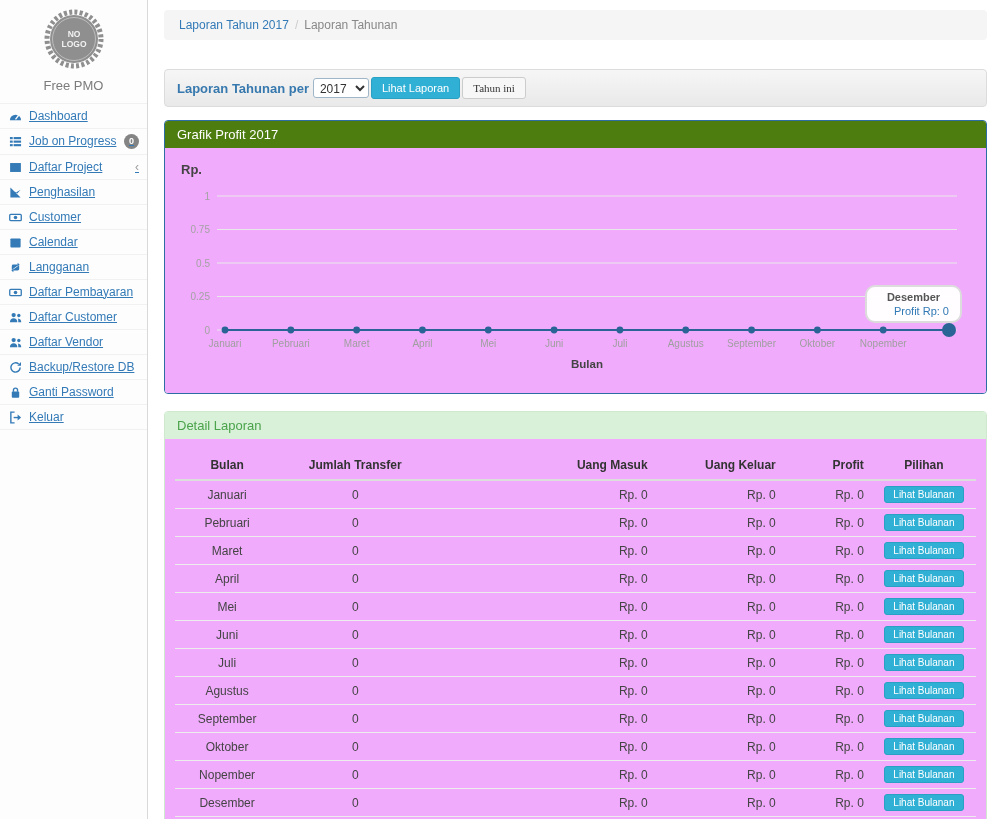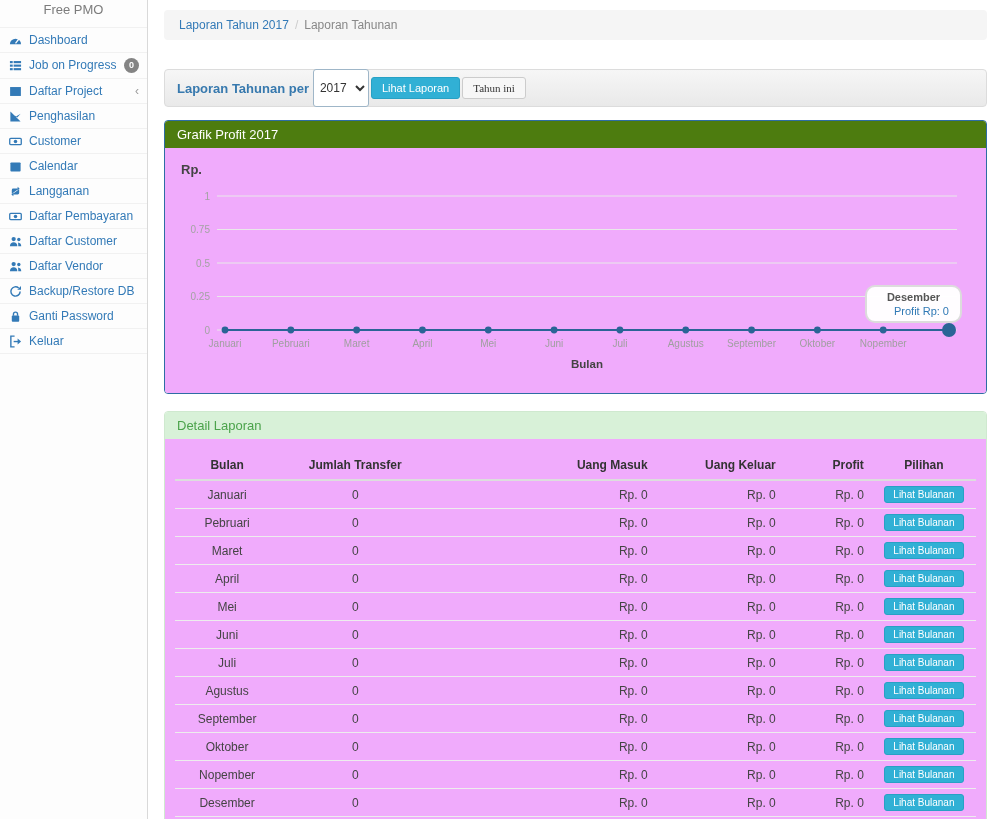--- a/index.html
+++ b/index.html
@@ -3,36 +3,36 @@
 <meta charset="utf-8">
 <style>
   html,body{margin:0;padding:0;background:#fff;font-family:"Liberation Sans",sans-serif;color:#333;}
   .page{width:1000px;min-height:819px;position:relative;}
 
   
   .sidebar{position:absolute;left:0;top:0;bottom:0;width:148px;background:#fdfdfd;border-right:1px solid #d9d9d9;box-sizing:border-box;}
   .logo-wrap{text-align:center;padding:8px 0 2px;}
   .brand{color:#7c7c7c;font-size:13px;margin:2px 0 10px;text-align:center;}
   .menu{list-style:none;margin:0;padding:0;}
-  .menu li{display:flex;align-items:center;gap:7px;padding:5px 8px;border-top:1px solid #f1f1f1;color:#337ab7;font-size:12px;cursor:pointer;line-height:13px;}
+  .menu li{display:flex;align-items:center;gap:7px;padding:5px 8px;border-top:1px solid #f1f1f1;color:#337ab7;font-size:12px;cursor:pointer;line-height:13px;text-decoration:underline;}
   .menu li:last-child{border-bottom:1px solid #f1f1f1;}
   .micon{width:14px;height:14px;display:inline-flex;align-items:center;justify-content:center;flex:0 0 14px;}
   .micon svg{width:13px;height:13px;fill:currentColor;stroke:none;}
   .badge{margin-left:auto;background:#848484;color:#fff;border-radius:50%;width:15px;height:15px;font-size:9px;display:flex;align-items:center;justify-content:center;font-weight:bold;}
   .chev{margin-left:auto;color:#9a9a9a;font-size:12px;line-height:10px;}
 
   
   .main{margin-left:149px;padding:10px 13px 0 15px;}
   .breadcrumb{background:#f5f5f5;border-radius:4px;padding:8px 15px;font-size:12px;color:#888;}
   .breadcrumb a{color:#337ab7;text-decoration:none;}
   .crumb-sep{margin:0 6px;color:#ccc;}
 
   .filterbar{margin-top:29px;background:linear-gradient(#f6f6f6,#e9e9e9);border:1px solid #dcdcdc;border-radius:4px;padding:5px 12px;display:flex;align-items:center;gap:2px;height:26px;}
   .filterlabel{color:#3779ae;font-weight:bold;font-size:13px;margin-right:2px;}
-  .year-select{font-size:12px;padding:2px 2px;border:1px solid #9fb6c8;border-radius:3px;background:#fff;height:38px;width:56px;color:#333;}
+  .year-select{font-size:12px;padding:2px 2px;border:1px solid #9fb6c8;border-radius:3px;background:#fff;height:20px;width:56px;color:#333;}
   .btn-cyan{background:#31b0d5;border:1px solid #28a1c5;color:#fff;font-size:11px;padding:4px 10px;border-radius:3px;cursor:pointer;font-family:inherit;}
   .btn-default{background:#f7f7f7;border:1px solid #ccc;color:#333;font-size:11px;padding:4px 10px;border-radius:3px;cursor:pointer;font-family:Liberation Serif, serif;}
 
   .panel{border-radius:4px;}
   .panel-heading{padding:6px 12px;font-size:13px;border-radius:3px 3px 0 0;}
   .panel-body{background:#f0abfc;padding:10px;border-radius:0 0 3px 3px;}
   .panel-blue{margin-top:13px;border:1px solid #2e6da4;}
   .panel-blue .panel-heading{background:#4d7c0f;color:#fff;}
   .panel-green{margin-top:17px;border:1px solid #cfe9cf;}
   .panel-green .panel-heading{background:#d8f1d8;color:#4ba34b;}
@@ -51,20 +51,29 @@
   .detail-table tr.total td{font-weight:bold;color:#333;}
   .c{text-align:center;} .r{text-align:right;}
   .btn-xs{background:#31b0d5;border:1px solid #28a1c5;color:#fff;font-size:10px;padding:2px 8px;border-radius:3px;cursor:pointer;font-family:inherit;}
 </style>
 </head>
 <body>
 
 <div class="page">
 
   <aside class="sidebar">
+    <div class="logo-wrap">
+      <svg width="62" height="62" viewBox="0 0 62 62">
+        <circle cx="31" cy="31" r="27" fill="none" stroke="#8f8f8f" stroke-width="5" stroke-dasharray="3 2.3"></circle>
+        <circle cx="31" cy="31" r="24" fill="#8f8f8f"></circle>
+        <circle cx="31" cy="31" r="21.5" fill="none" stroke="#bdbdbd" stroke-width="1"></circle>
+        <text x="31" y="29" text-anchor="middle" font-size="8.5" font-weight="bold" fill="#f2f2f2" font-family="Liberation Sans, sans-serif">NO</text>
+        <text x="31" y="39" text-anchor="middle" font-size="8.5" font-weight="bold" fill="#f2f2f2" font-family="Liberation Sans, sans-serif">LOGO</text>
+      </svg>
+    </div>
     <div class="brand">Free PMO</div>
 
     <ul class="menu">
       <li>
         <span class="micon">
             <svg viewBox="0 0 14 14">
               <path d="M1 11a6 6 0 1 1 12 0z"></path>
               <line x1="7" y1="10" x2="10.6" y2="5.4" stroke="#fdfdfd" stroke-width="1.4"></line>
             </svg>
           </span>

